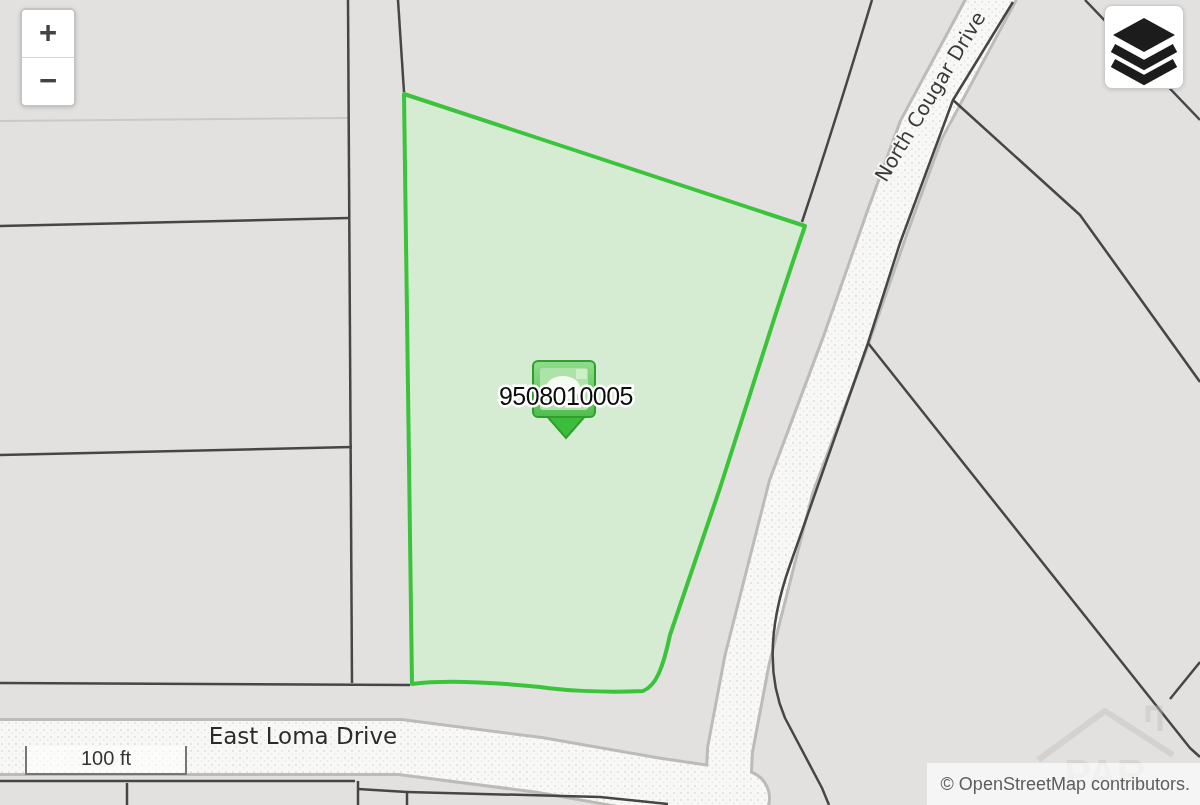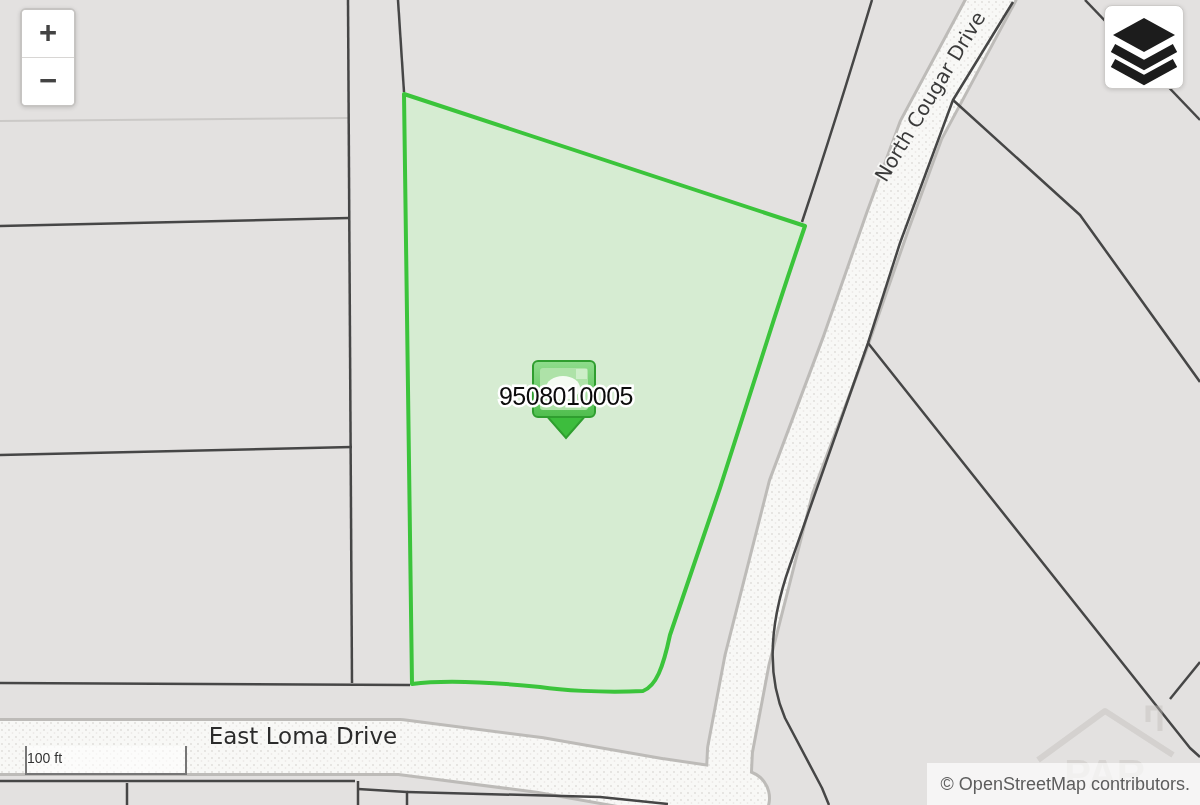--- a/index.html
+++ b/index.html
@@ -28,22 +28,22 @@
     position:absolute;left:1104px;top:5px;width:78px;height:82px;
     background:#fff;border:1px solid #cdcbc9;border-radius:8px;
     box-shadow:0 1px 4px rgba(0,0,0,.15);cursor:pointer;
   }
 
   
   .scalebar{
     position:absolute;left:25px;top:746px;width:162px;height:29px;
     border:2px solid #767676;border-top:none;
     background:rgba(255,255,255,.55);
-    box-sizing:border-box;
-    font-size:14px;line-height:25px;color:#333;
+    box-sizing:border-box;text-align:center;
+    font-size:20px;line-height:25px;color:#333;
   }
 
   
   .attribution{
     position:absolute;right:0;bottom:0;height:42px;
     background:rgba(255,255,255,.66);
     padding:0 10px 0 14px;line-height:42px;
     font-size:18px;color:#5d5d5d;white-space:nowrap;
   }
 </style>

